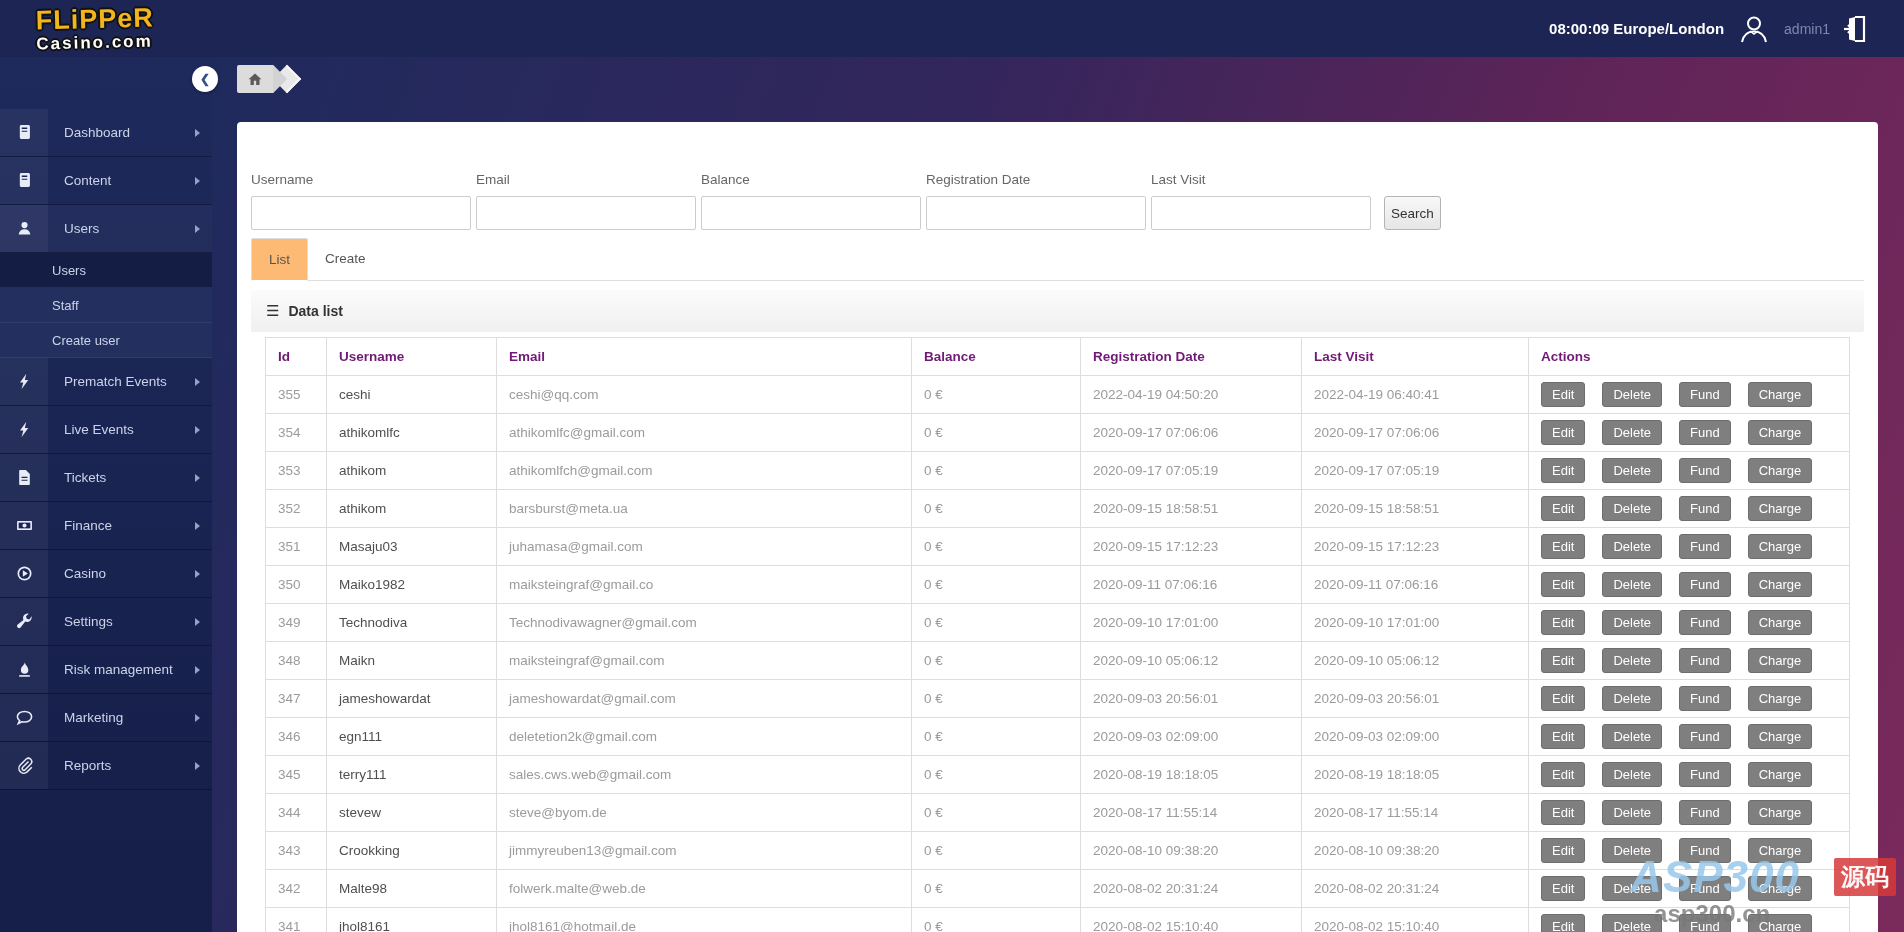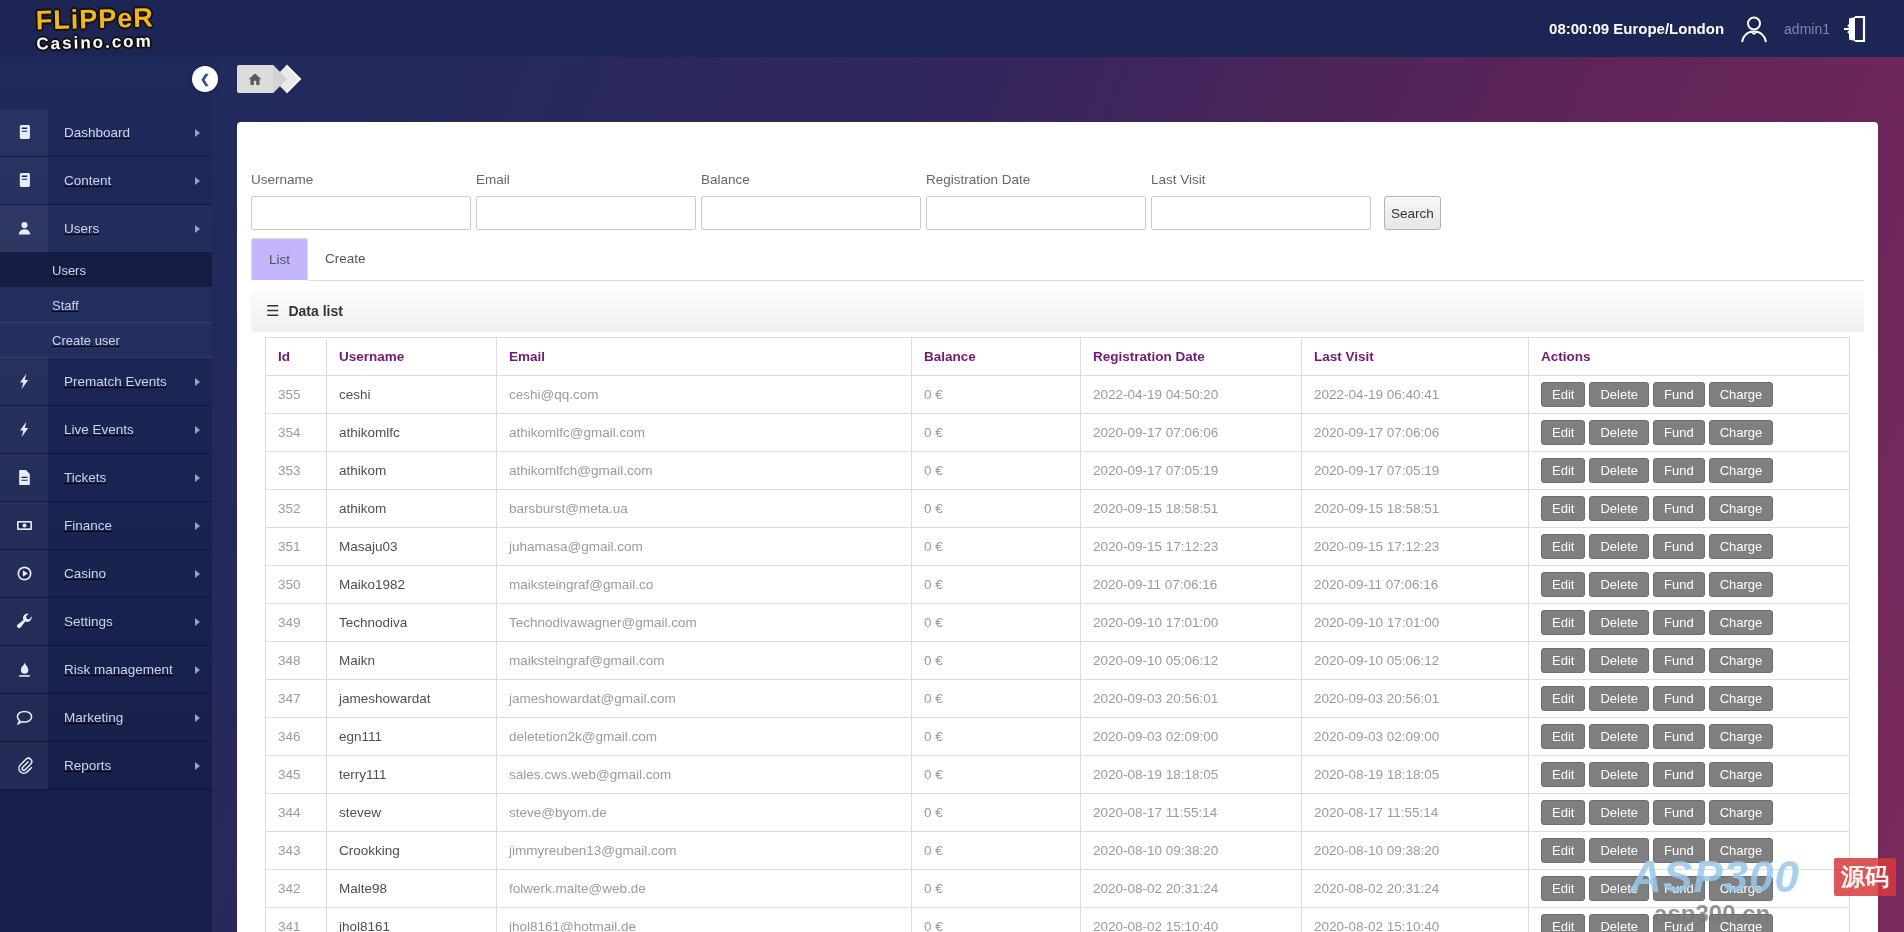--- a/index.html
+++ b/index.html
@@ -24,21 +24,21 @@
     font-size:17px; font-weight:bold; letter-spacing:2px; color:#fff; margin-top:1px;
     text-shadow:-2px 0 #111,2px 0 #111,0 -2px #111,0 2px #111,-1px -1px #111,1px 1px #111,1px -1px #111,-1px 1px #111;
   }
   .topbar-right { display:flex; align-items:center; gap:12px; padding-right:32px; }
   .clock { color:#fff; font-weight:bold; font-size:15px; }
   .admin-name { color:#7e88ad; font-size:14px; }
   .top-ic { display:flex; align-items:center; cursor:pointer; }
   
   .sidebar {
     position:absolute; top:57px; left:0; bottom:0; width:212px;
-    background:linear-gradient(#1e2a5c, #161f49 90%); z-index:20; padding-top:52px;text-decoration:underline;
+    background:linear-gradient(#1e2a5c, #161f49 90%); z-index:20; padding-top:52px;
   }
   .sb-item {
     display:flex; align-items:center; height:48px; cursor:pointer;
     border-bottom:1px solid rgba(0,0,10,0.32);
   }
   .sb-item.active { background:rgba(255,255,255,0.03); }
   .sb-icon {
     width:48px; height:100%; display:flex; align-items:center; justify-content:center;
     background:rgba(255,255,255,0.05); flex:none;
   }
@@ -90,41 +90,41 @@
     width:100%; height:34px; border:1px solid #ccc; border-radius:2px;
     padding:0 8px; font-size:13px; color:#333; outline:none;
   }
   .search-btn {
     height:34px; margin-left:8px; padding:0 6px; font-size:13.5px; color:#333;
     background:linear-gradient(#f8f8f8,#e6e6e6); border:1px solid #b4b4b4; border-radius:3px; cursor:pointer;
   }
   .tabs { display:flex; margin-top:8px; border-bottom:1px solid #ddd; }
   .tab { padding:13px 17px; font-size:13.5px; color:#555; cursor:pointer; }
   .tab.active {
-    background:#c4b5fd; border:1px solid #ddd; border-bottom:1px solid #fff;
+    background:#fdba74; border:1px solid #ddd; border-bottom:1px solid #fff;
     margin-bottom:-1px; border-radius:2px 2px 0 0;
   }
   .datalist-bar {
     margin-top:9px; height:42px; background:linear-gradient(#fbfbfb,#f0f0f0);
     border-radius:2px; display:flex; align-items:center; padding:0 15px;
   }
   .dl-icon { font-size:15px; color:#333; margin-right:9px; }
   .dl-title { font-size:14px; font-weight:bold; color:#333; }
   
   table.grid {
     margin:5px 14px 0; width:calc(100% - 28px); border-collapse:collapse; table-layout:fixed;
   }
   .grid th, .grid td { border:1px solid #ddd; text-align:left; font-size:13.5px; }
   .grid th { padding:11px 12px; color:#701a75; font-weight:bold; background:#fff; }
   .grid td { padding:10px 12px; }
   td.c-id, td.c-email, td.c-bal, td.c-date { color:#9b9b9b; }
   td.c-user { color:#4f4f4f; }
   td.c-act { padding:6px 12px; white-space:nowrap; }
   .act-btn {
-    display:inline-block; margin-right:4px; background:#7f7f7f; border:1px solid #6d6d6d;
+    display:inline-block; margin-right:17px; background:#7f7f7f; border:1px solid #6d6d6d;
     color:#fff; font-size:13px; padding:4px 10px; border-radius:3px; cursor:pointer;
     font-family:"Liberation Sans", sans-serif;
   }
   
   .watermark { position:absolute; right:8px; bottom:0; z-index:60; text-align:left; pointer-events:none; }
   .wm-row1 { display:flex; align-items:center;gap:28px; }
   .wm-title { font-size:44px; font-weight:bold; font-style:italic; color:rgba(150,200,235,0.85); letter-spacing:1px; }
   .wm-badge {
     margin-left:6px; background:rgba(214,58,58,0.85); color:rgba(255,255,255,0.95);
     font-size:24px; font-weight:bold; padding:3px 7px; border-radius:2px;

